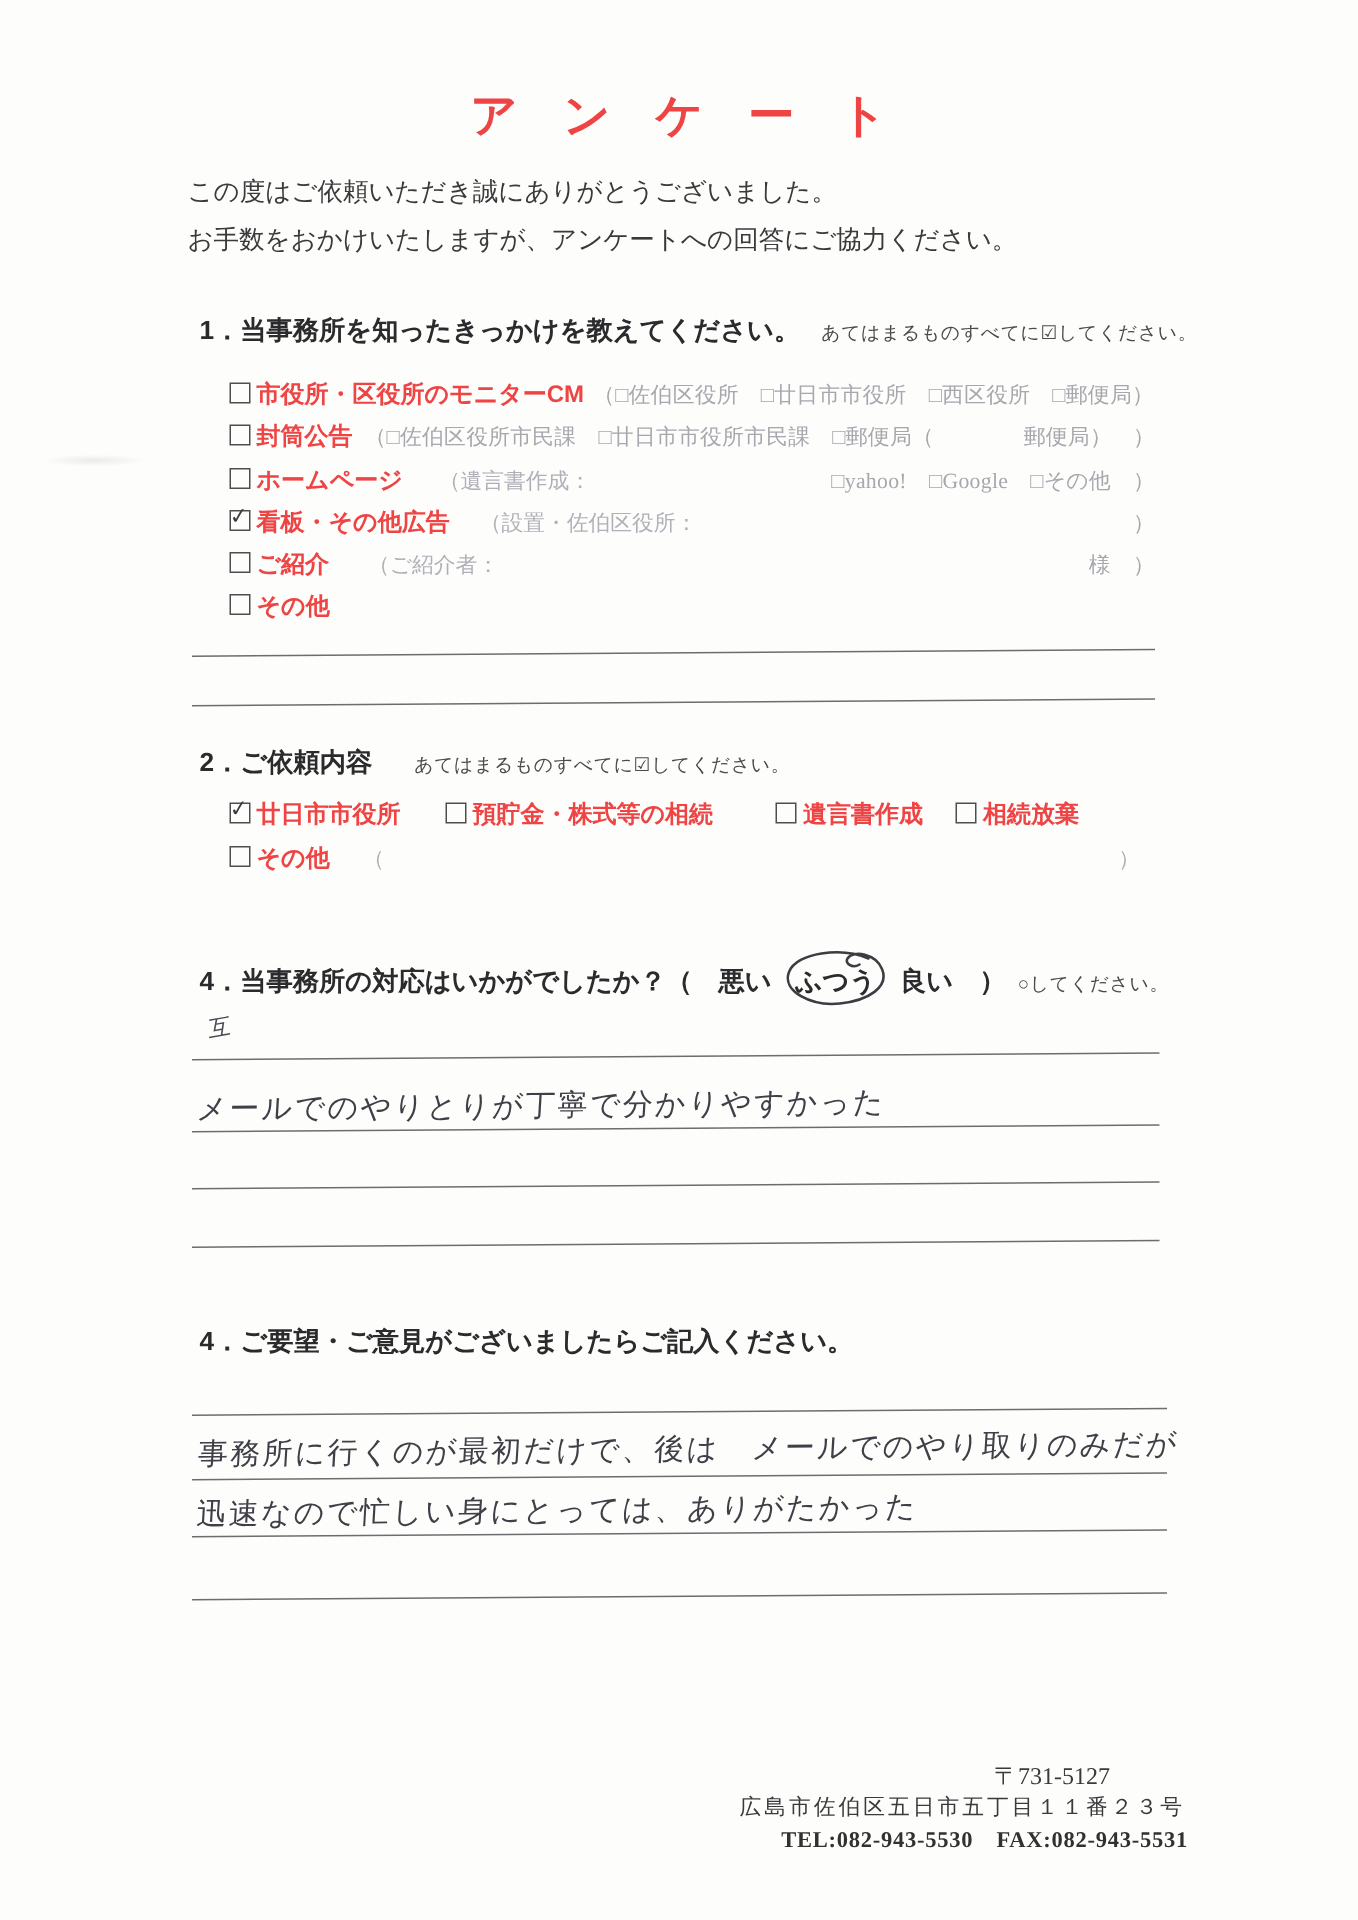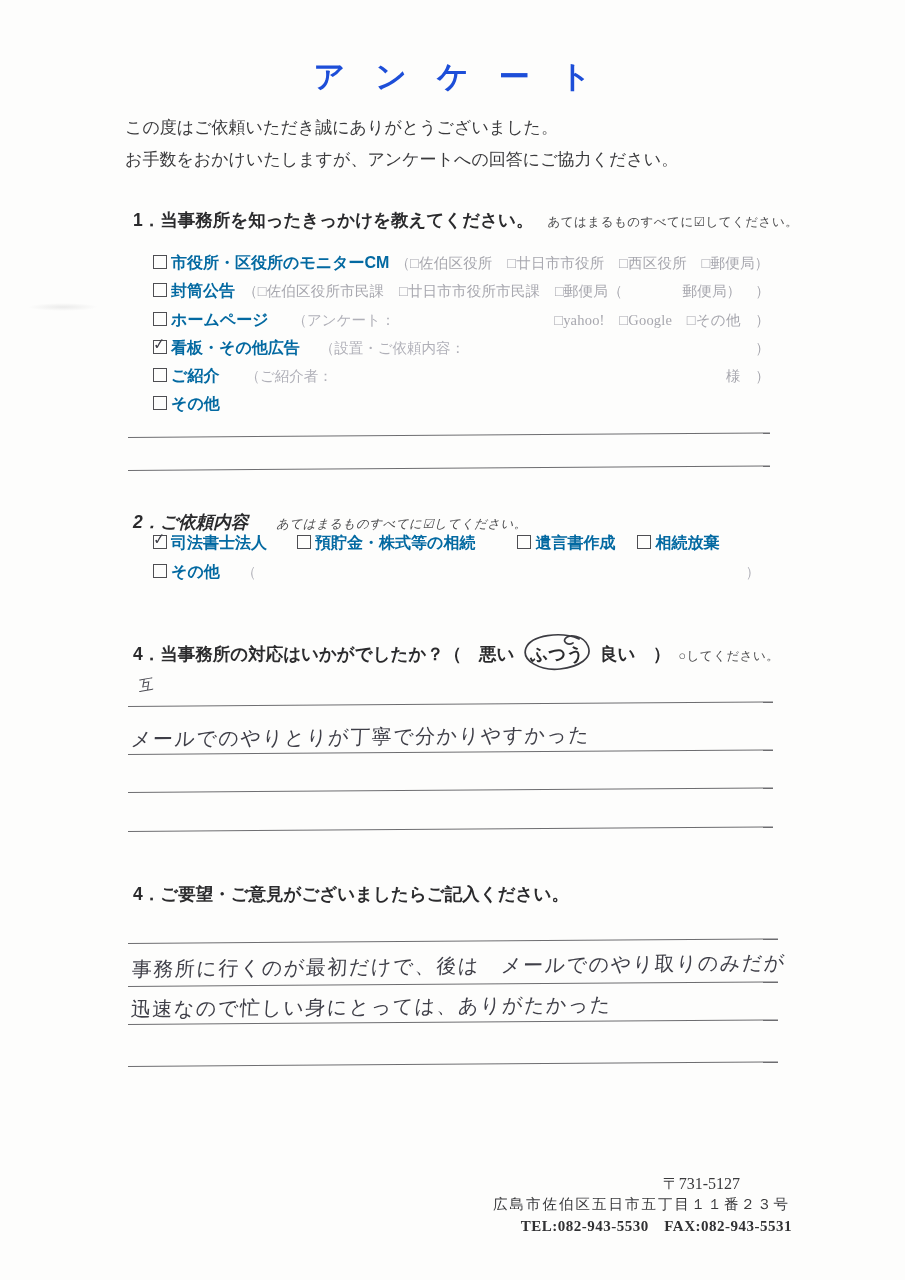--- a/index.html
+++ b/index.html
@@ -9,40 +9,40 @@
     font-family:"Liberation Serif","DejaVu Serif",serif;
   }
   .page{
     position:relative;width:905px;height:1280px;overflow:hidden;
     background:#fdfdfc;color:#3c3c3c;
   }
   .abs{position:absolute;}
   
   .title{
     left:0;top:56px;width:905px;text-align:center;
-    font-size:31px;font-weight:600;color:#1d4ed8;
+    font-size:31px;font-weight:600;color:#ef4444;
     letter-spacing:30px;text-indent:30px;
   }
   
   .para{font-size:17px;line-height:31.5px;color:#3a3a3c;}
   
   .sec-head{
     font-family:"Liberation Sans","DejaVu Sans",sans-serif;
     font-weight:bold;font-size:17.5px;color:#2b2b2d;white-space:nowrap;
   }
   .sec-note{
     font-family:"Liberation Serif",serif;font-weight:normal;
     font-size:12.5px;color:#4a4a4c;margin-left:14px;letter-spacing:0.5px;
   }
   
   .opts{display:flex;flex-direction:column;}
   .opt-row{display:flex;align-items:baseline;height:28.3px;white-space:nowrap;}
   .opt-label{
     font-family:"Liberation Sans","DejaVu Sans",sans-serif;
-    font-weight:bold;font-size:16px;color:#0369a1;
+    font-weight:bold;font-size:16px;color:#ef4444;
   }
   .cb{
     position:relative;display:inline-block;width:12px;height:12px;
     border:1.4px solid #4e4e52;margin-right:4px;top:1px;flex:0 0 auto;
     background:transparent;
   }
   .cb.checked::after{
     content:"✓";position:absolute;left:-1px;top:-6px;
     font-size:15px;color:#3d3d46;transform:rotate(-6deg);
     font-family:"DejaVu Sans",sans-serif;
@@ -108,53 +108,53 @@
       <span class="opt-label">封筒公告</span>
       <span class="gray" style="margin-left:8px;">（□佐伯区役所市民課　□廿日市市役所市民課　□郵便局（</span>
       <span class="sp"></span>
       <span class="gray">郵便局）</span>
       <span class="gap14"></span>
       <span class="gray">）</span>
     </div>
     <div class="opt-row">
       <span class="cb"></span>
       <span class="opt-label">ホームページ</span>
-      <span class="gray2" style="margin-left:24px;">（アンケート：</span>
+      <span class="gray2" style="margin-left:24px;">（遺言書作成：</span>
       <span class="sp"></span>
       <span class="gray">□yahoo!　□Google　□その他　）</span>
     </div>
     <div class="opt-row">
       <span class="cb checked-src checked"></span>
       <span class="opt-label">看板・その他広告</span>
-      <span class="gray2" style="margin-left:20px;">（設置・ご依頼内容：</span>
+      <span class="gray2" style="margin-left:20px;">（設置・佐伯区役所：</span>
       <span class="sp"></span>
       <span class="gray">）</span>
     </div>
     <div class="opt-row">
       <span class="cb"></span>
       <span class="opt-label">ご紹介</span>
       <span class="gray2" style="margin-left:26px;">（ご紹介者：</span>
       <span class="sp"></span>
       <span class="gray">様　）</span>
     </div>
     <div class="opt-row">
       <span class="cb"></span>
       <span class="opt-label">その他</span>
     </div>
   </div>
 
   <div class="abs rule" style="left:128px;top:437px;width:642px;"></div>
   <div class="abs rule" style="left:128px;top:470px;width:642px;"></div>
 
-  <div class="abs sec-head" style="left:133px;top:510px;font-style:italic;">
+  <div class="abs sec-head" style="left:133px;top:496px;">
     <span>2．ご依頼内容</span><span class="sec-note" style="margin-left:28px;">あてはまるものすべてに☑してください。</span>
   </div>
   <div class="abs opt-row" style="left:153px;top:533px;width:600px;">
     <span class="cb checked"></span>
-    <span class="opt-label">司法書士法人</span>
+    <span class="opt-label">廿日市市役所</span>
     <span style="width:30px;flex:0 0 auto;"></span>
     <span class="cb"></span>
     <span class="opt-label">預貯金・株式等の相続</span>
     <span style="width:42px;flex:0 0 auto;"></span>
     <span class="cb"></span>
     <span class="opt-label">遺言書作成</span>
     <span style="width:22px;flex:0 0 auto;"></span>
     <span class="cb"></span>
     <span class="opt-label">相続放棄</span>
   </div>

